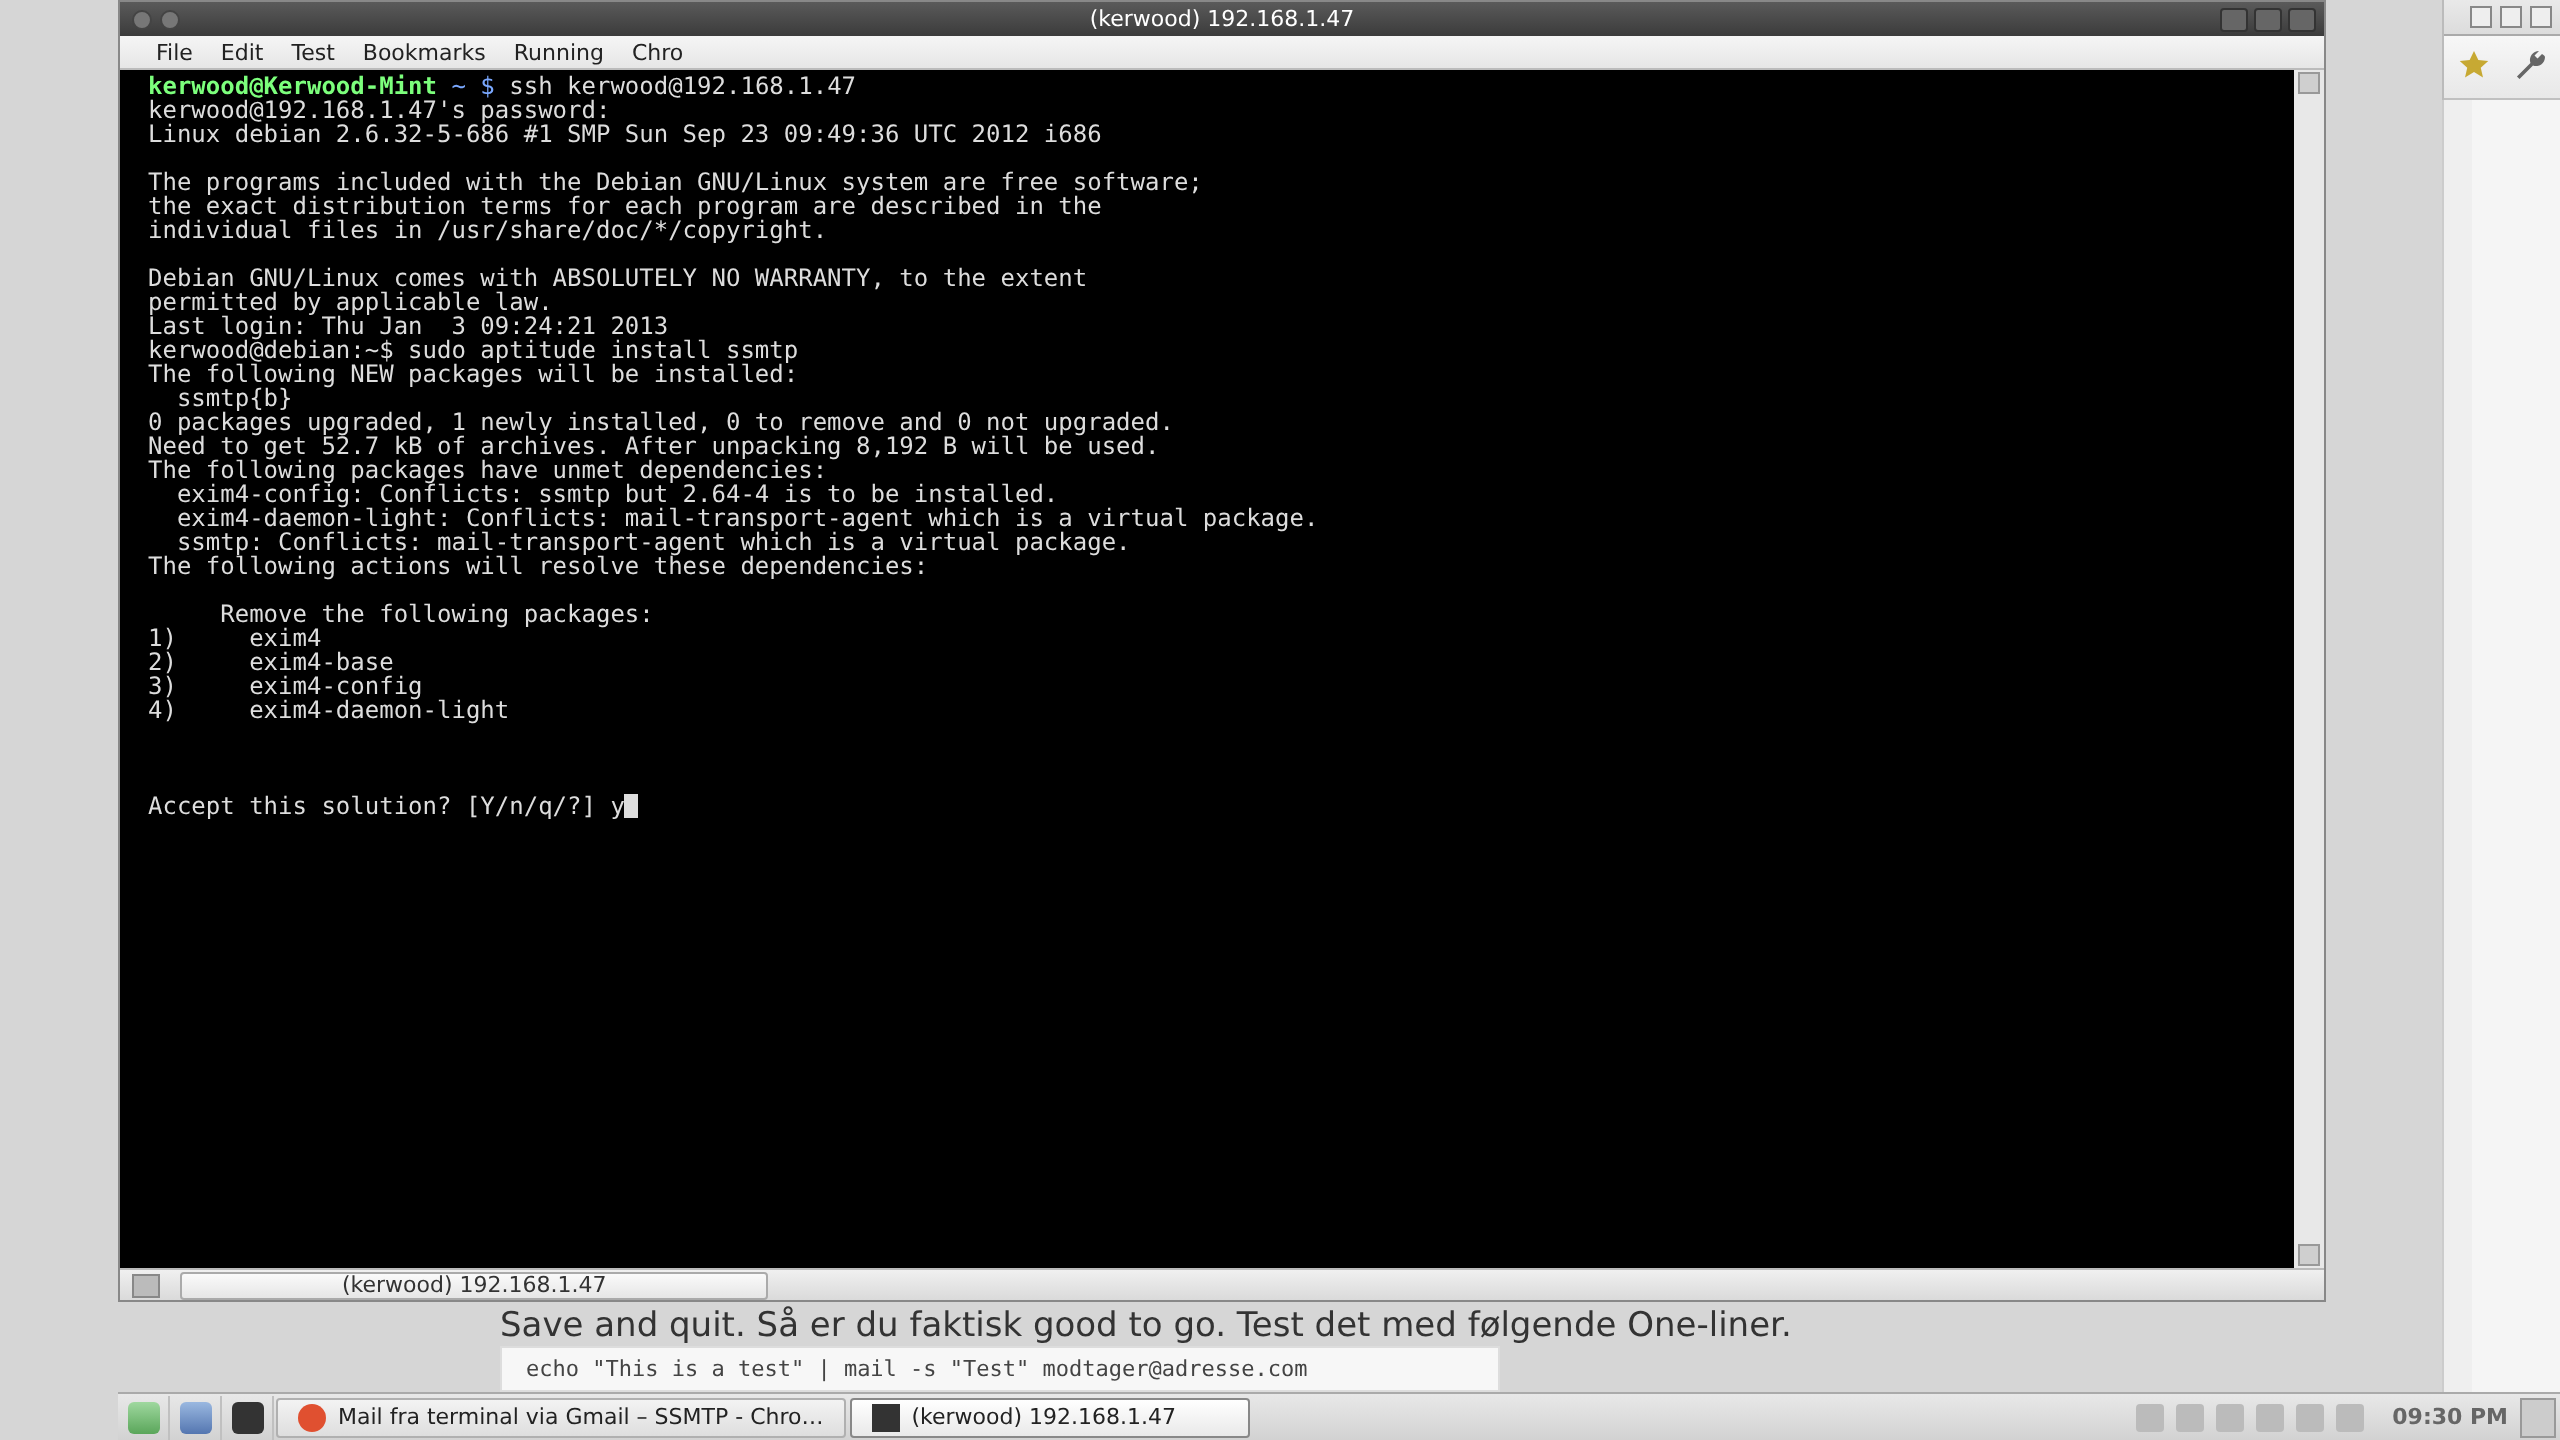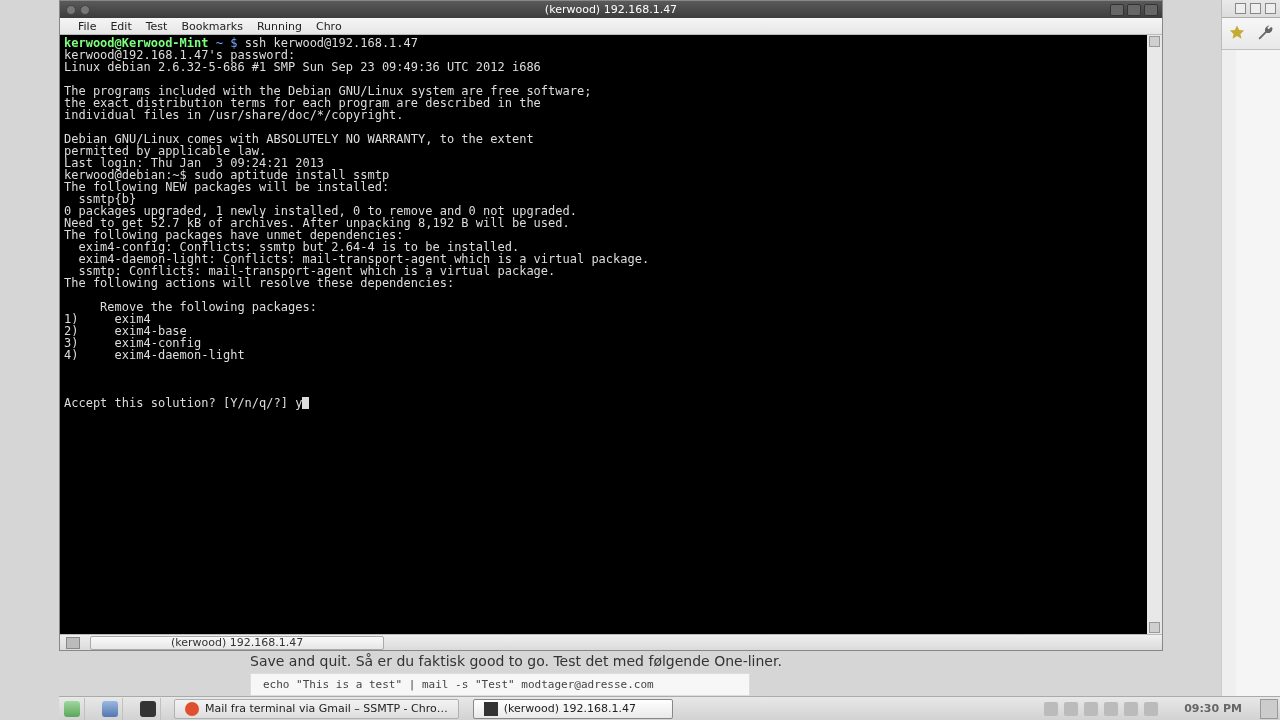--- a/index.html
+++ b/index.html
@@ -106,21 +106,21 @@
   display: flex;
   background: #000;
 }
 .term-body {
   flex: 1;
   background: #000;
   color: #ddd;
   font-family: "DejaVu Sans Mono","Courier New",monospace;
   font-size: 12px;
   line-height: 12px;
-  padding: 2px 4px;
+  padding: 2px 14px;
   white-space: pre;
   overflow: hidden;
 }
 .term-scroll {
   width: 15px;
   background: #e8e8e8;
   position: relative;
 }
 .term-scroll .arrow-up, .term-scroll .arrow-down {
   position: absolute; left: 2px; width: 11px; height: 11px;
@@ -149,21 +149,21 @@
   height:14px; padding:0 80px; margin-left:4px;
 }
 
 
 .page-text {
   position: absolute;
   top: 653px;
   left: 250px;
   right: 120px;
   color: #333;
-  font-size: 14px;
+  font-size: 17px;
 }
 .code-block {
   position: absolute;
   top: 673px;
   left: 250px;
   width: 500px;
   background: #f7f7f7;
   border: 1px solid #ddd;
   font-family: monospace;
   font-size: 11px;
@@ -174,21 +174,20 @@
 
 .taskbar {
   position: absolute;
   left: 59px; right: 0; bottom: 0;
   height: 24px;
   background: linear-gradient(#e8e8e8,#d2d2d2);
   border-top: 1px solid #aaa;
   display: flex;
   align-items: center;
   z-index: 50;
-  gap: 12px;
 }
 .taskbar .launcher {
   width: 26px; height: 22px;
   display: flex; align-items:center; justify-content:center;
   border-right: 1px solid #c0c0c0;
 }
 .taskbar .launcher-icon {
   width: 16px; height: 16px; border-radius:3px;
 }
 .taskbar .task {

